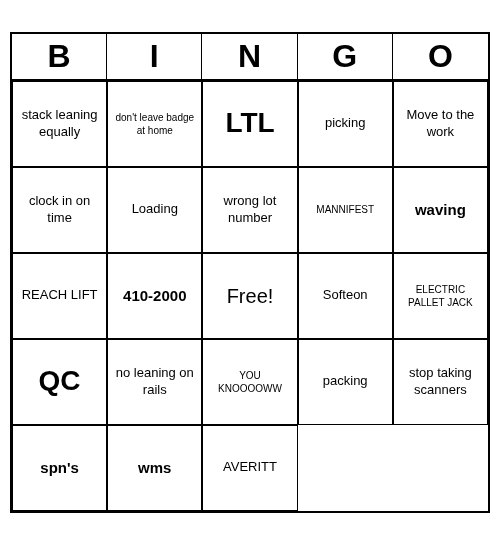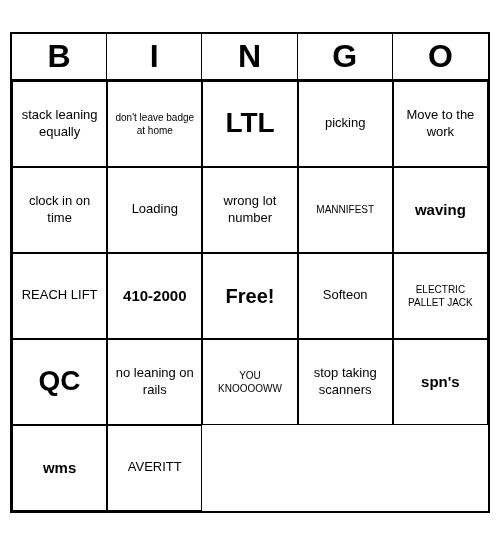--- a/index.html
+++ b/index.html
@@ -42,21 +42,21 @@
       display: flex;
       align-items: center;
       justify-content: center;
       text-align: center;
       padding: 4px;
       font-size: 13px;
       line-height: 1.3;
     }
     .bingo-cell.free {
       font-size: 20px;
-      font-weight: bold;
+      font-weight: normal;
     }
     .bingo-cell.large {
       font-size: 28px;
       font-weight: bold;
     }
     .bingo-cell.medium {
       font-size: 15px;
       font-weight: bold;
     }
     .bingo-cell.small {
@@ -86,18 +86,19 @@
       <div class="bingo-cell small">MANNIFEST</div>
       <div class="bingo-cell medium">waving</div>
       <div class="bingo-cell">REACH LIFT</div>
       <div class="bingo-cell medium">410-2000</div>
       <div class="bingo-cell free">Free!</div>
       <div class="bingo-cell">Softeon</div>
       <div class="bingo-cell small">ELECTRIC PALLET JACK</div>
       <div class="bingo-cell large">QC</div>
       <div class="bingo-cell">no leaning on rails</div>
       <div class="bingo-cell small">YOU KNOOOOWW</div>
+      <div class="bingo-cell">packing</div>
       <div class="bingo-cell">stop taking scanners</div>
       <div class="bingo-cell medium">spn's</div>
       <div class="bingo-cell medium">wms</div>
       <div class="bingo-cell">AVERITT</div>
     </div>
 </div>
 
 </body></html>

